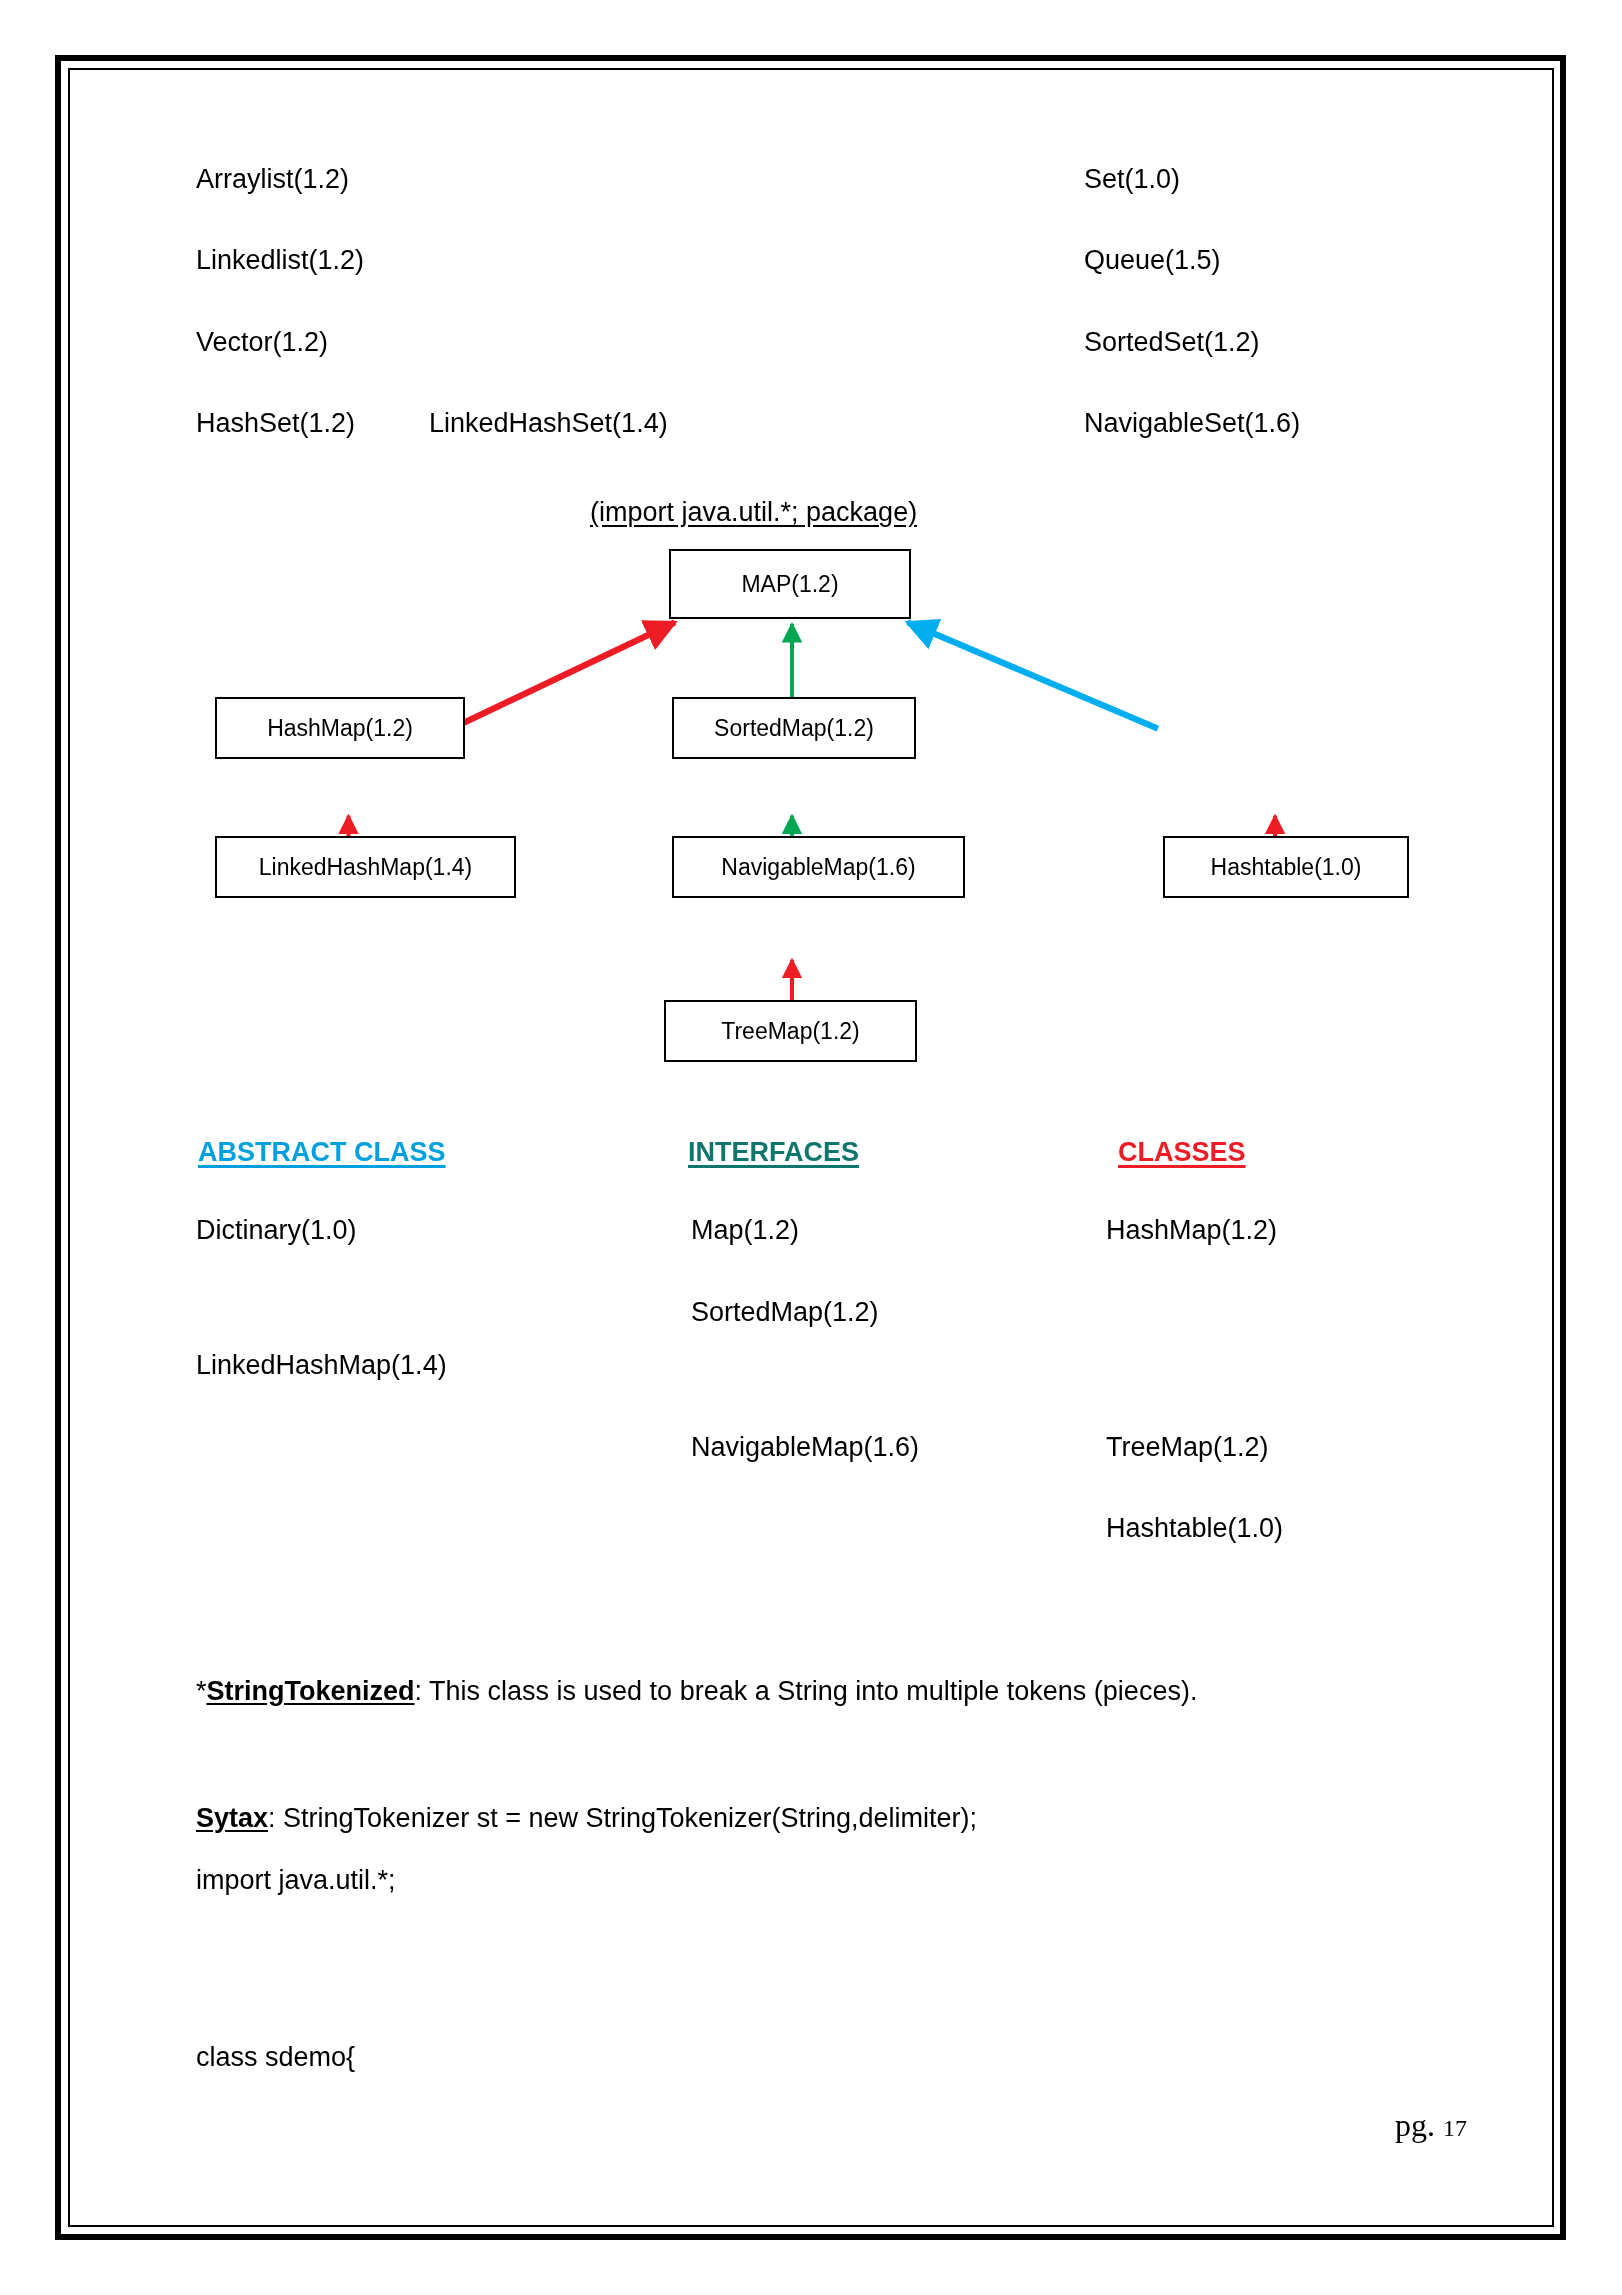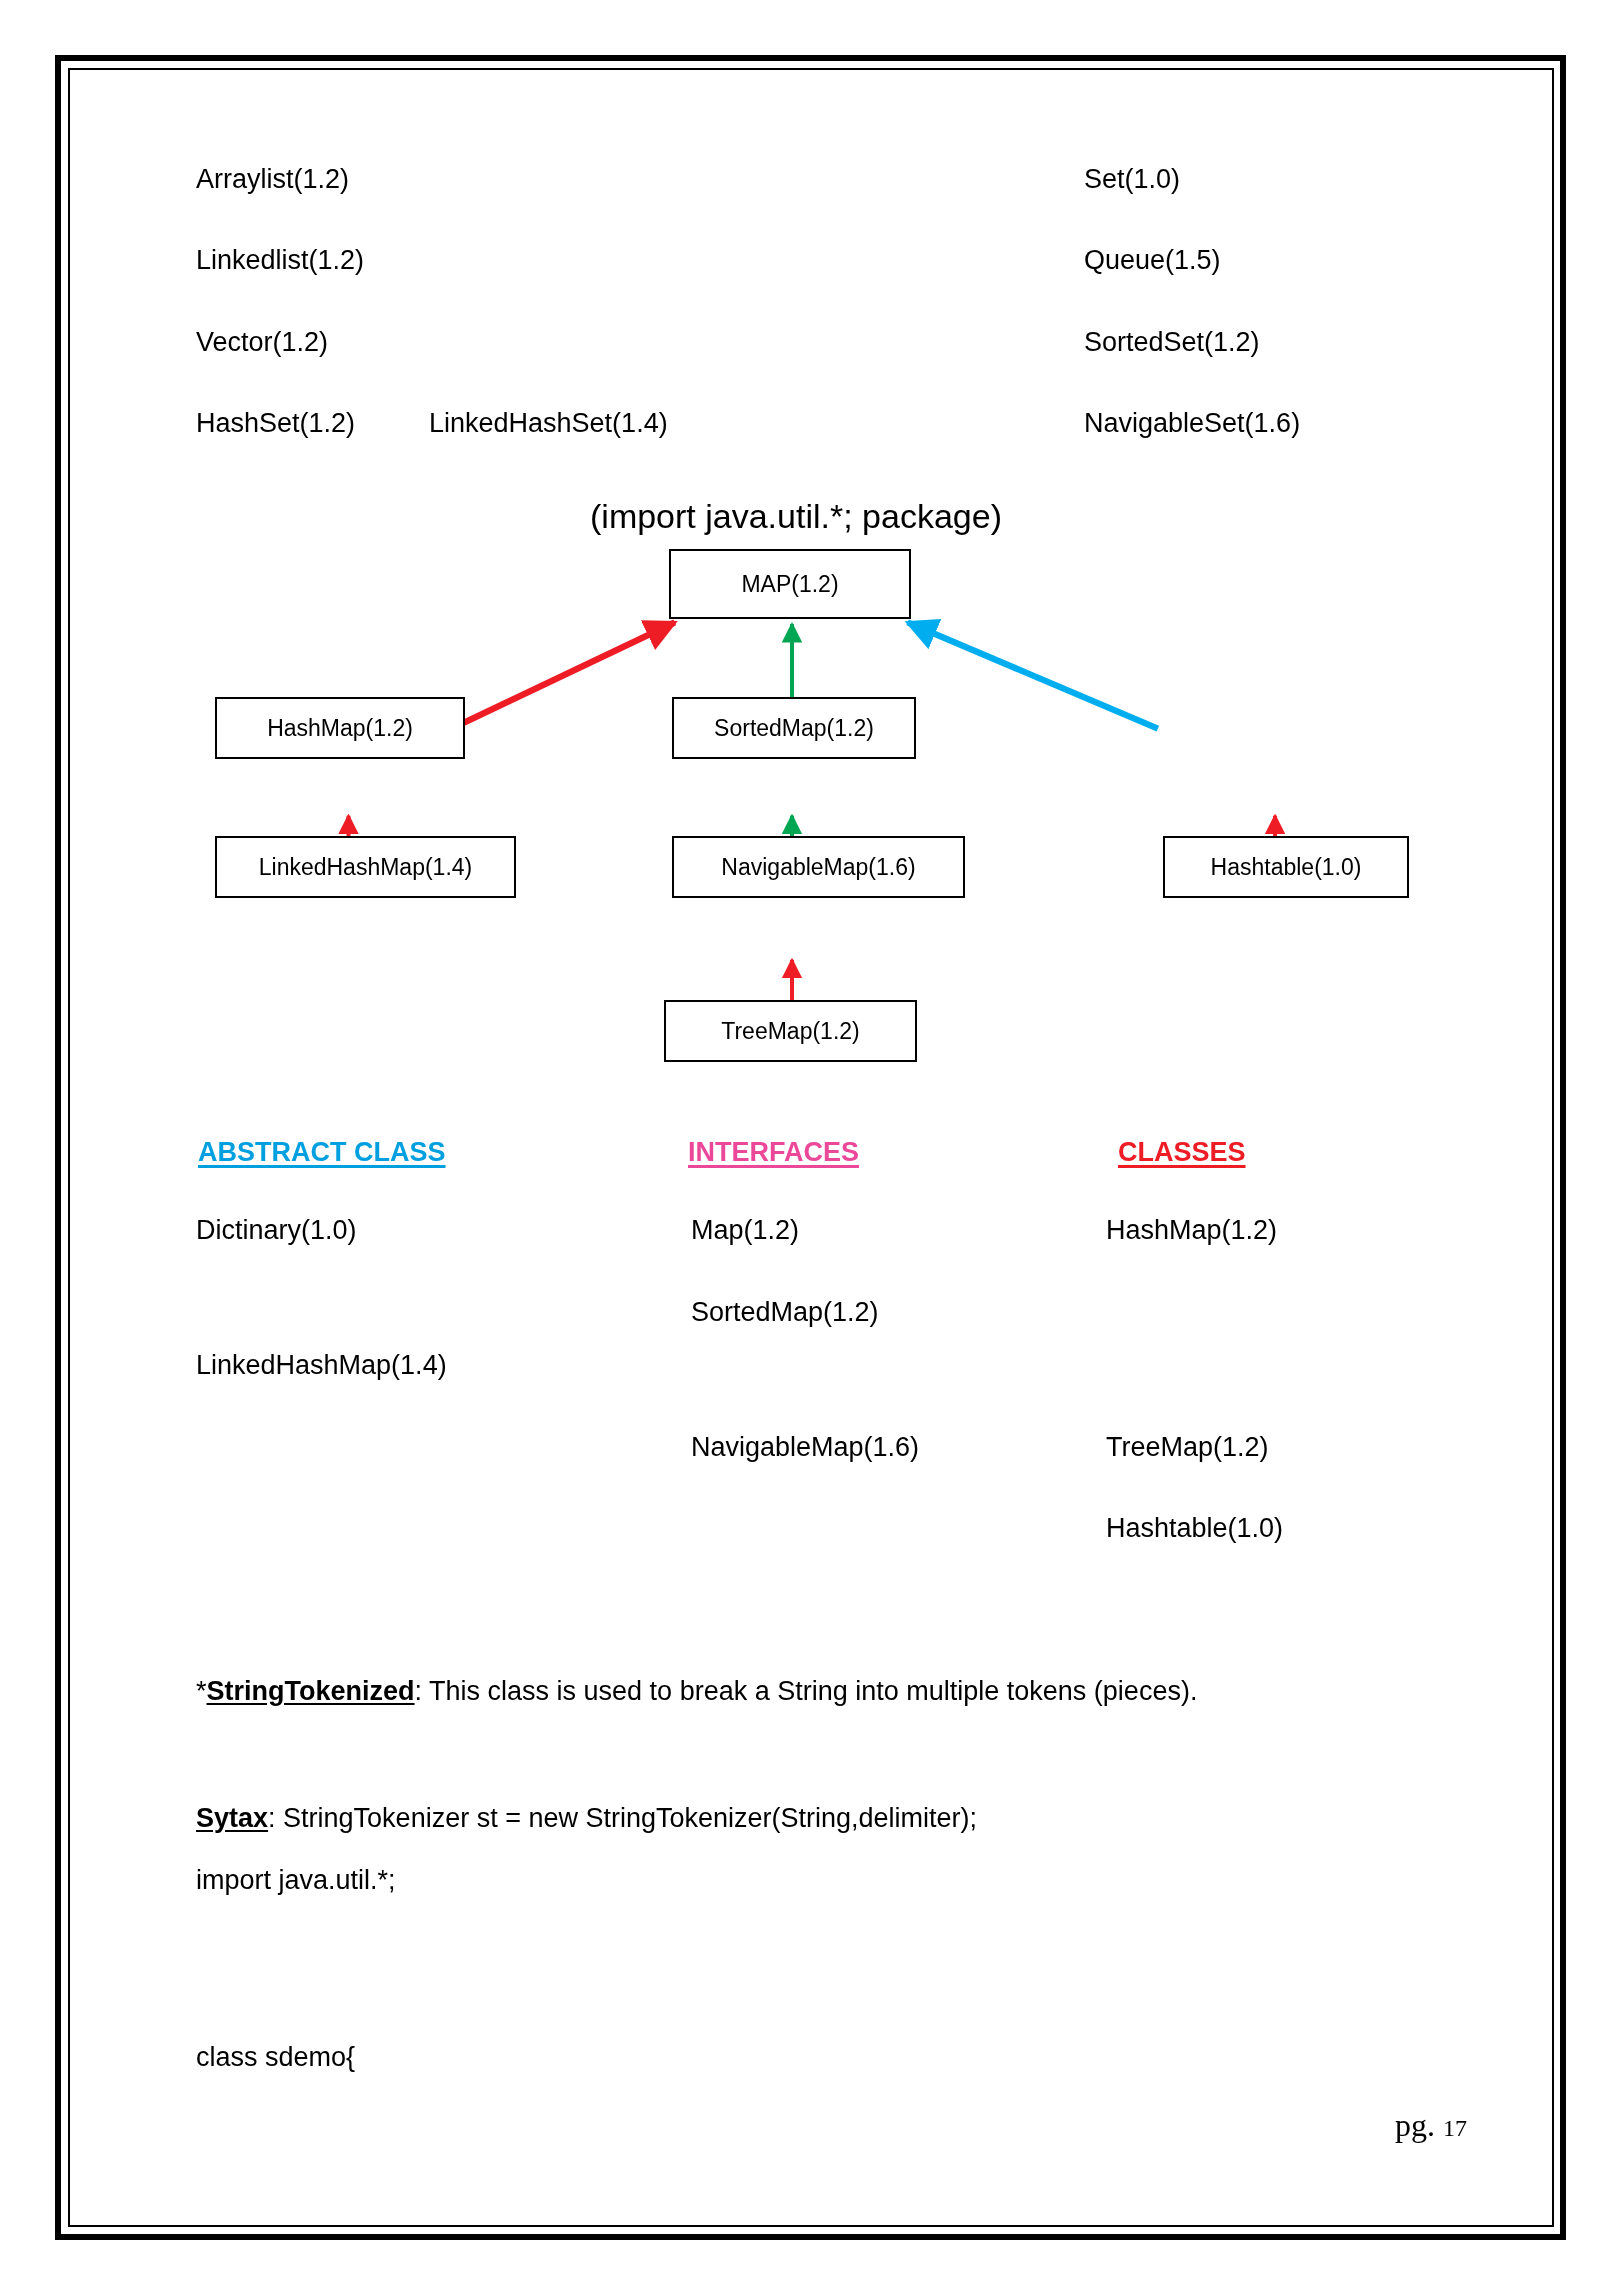--- a/index.html
+++ b/index.html
@@ -48,21 +48,22 @@
     white-space: nowrap;
     line-height: 1.0;
   }
   .txt.big { font-size: 27px; }
 
   
   #import-caption {
     position: absolute;
     left: 590px;
     top: 497px;
-    font-size: 34px;
+    font-size: 27px;
+    text-decoration: underline;
     text-underline-offset: 4px;
     white-space: nowrap;
   }
 
   
   #diagram {
     position: absolute;
     left: 0;
     top: 0;
     width: 1622px;
@@ -179,21 +180,21 @@
 
   <div class="node" style="left:215px; top:836px; width:301px; height:62px;">LinkedHashMap(1.4)</div>
 
   <div class="node" style="left:672px; top:836px; width:293px; height:62px;">NavigableMap(1.6)</div>
 
   <div class="node" style="left:1163px; top:836px; width:246px; height:62px;">Hashtable(1.0)</div>
 
   <div class="node" style="left:664px; top:1000px; width:253px; height:62px;">TreeMap(1.2)</div>
 
   <div class="sect-head" style="left:198px; top:1137px; color:#00A0E0;">ABSTRACT CLASS</div>
-  <div class="sect-head" style="left:688px; top:1137px; color:#ec4899;">INTERFACES</div>
+  <div class="sect-head" style="left:688px; top:1137px; color:#0f766e;">INTERFACES</div>
   <div class="sect-head" style="left:1118px; top:1137px; color:#EE1C25;">CLASSES</div>
 
   <div class="txt big" style="left:196px; top:1217px;">Dictinary(1.0)</div>
   <div class="txt big" style="left:196px; top:1352px;">LinkedHashMap(1.4)</div>
 
   <div class="txt big" style="left:691px; top:1217px;">Map(1.2)</div>
   <div class="txt big" style="left:691px; top:1299px;">SortedMap(1.2)</div>
   <div class="txt big" style="left:691px; top:1434px;">NavigableMap(1.6)</div>
 
   <div class="txt big" style="left:1106px; top:1217px;">HashMap(1.2)</div>

